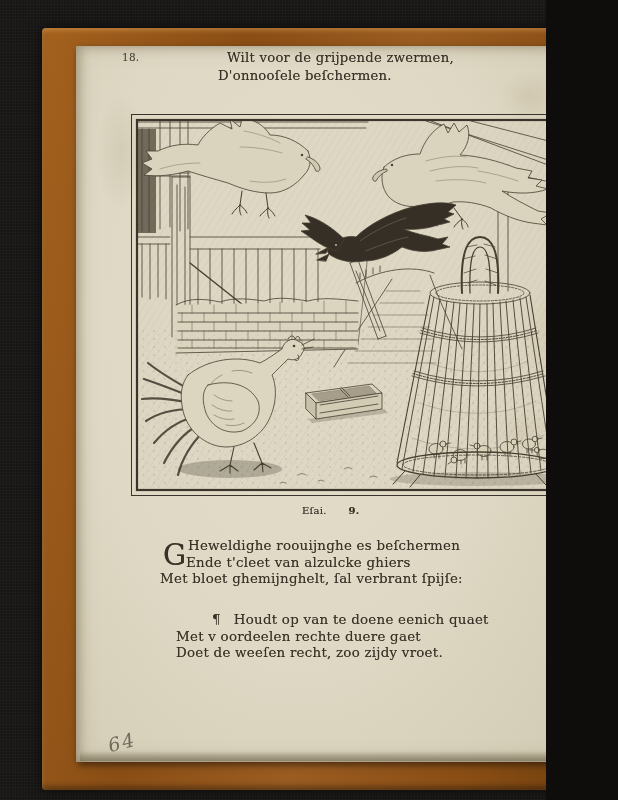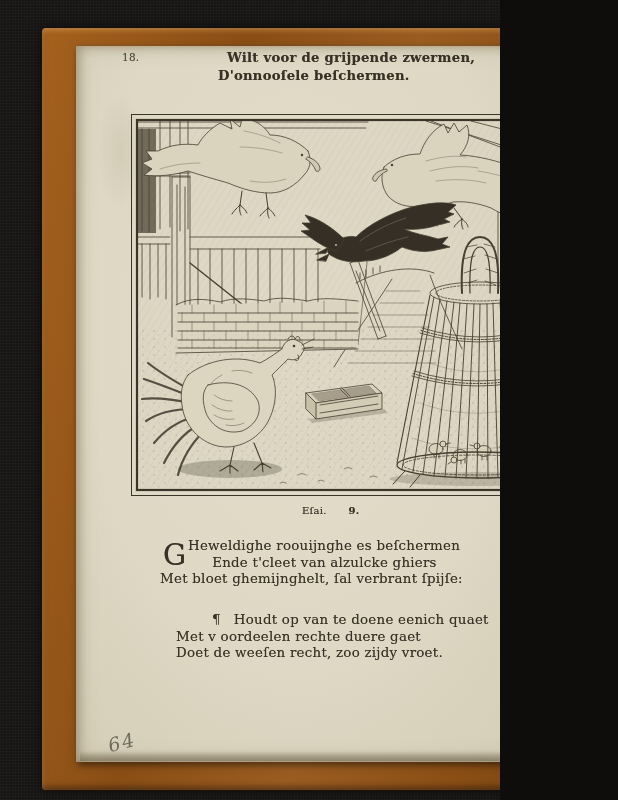--- a/index.html
+++ b/index.html
@@ -1,16 +1,16 @@
 <!DOCTYPE html>
 <html><head>
 <meta charset="utf-8">
 <style>
   html,body{margin:0;padding:0;background:#0e0d0c;}
-  .stage{position:relative;width:500px;height:800px;overflow:hidden;
+  .stage{position:relative;width:546px;height:800px;overflow:hidden;
     font-family:"DejaVu Serif","Liberation Serif",serif;
     background:
       repeating-linear-gradient(0deg, rgba(255,255,255,0.025) 0 1px, rgba(0,0,0,0) 1px 3px),
       repeating-linear-gradient(90deg, rgba(255,255,255,0.02) 0 1px, rgba(0,0,0,0) 1px 3px),
       #171615;}
   .abs{position:absolute;}
   
   .leather{left:42px;top:28px;width:556px;height:762px;border-radius:4px;
     background:linear-gradient(100deg,#a4611e 0%,#8a4e15 30%,#9a5c21 55%,#8a4e15 80%,#6f3f0e 100%);
     box-shadow:inset 0 3px 4px rgba(255,195,110,.30), inset 0 -3px 6px rgba(0,0,0,.45),
@@ -38,29 +38,29 @@
     background:radial-gradient(ellipse, rgba(152,104,40,.18), rgba(152,104,40,0) 70%);}
   .stain.s2{left:492px;top:408px;width:60px;height:46px;border-radius:50%;
     background:radial-gradient(ellipse, rgba(140,100,46,.13), rgba(140,100,46,0) 70%);}
   .stain.s3{left:498px;top:70px;width:64px;height:52px;border-radius:50%;
     background:radial-gradient(ellipse, rgba(128,96,48,.10), rgba(128,96,48,0) 70%);}
   .stain.s4{left:96px;top:92px;width:50px;height:120px;border-radius:50%;
     background:radial-gradient(ellipse, rgba(110,92,60,.10), rgba(110,92,60,0) 70%);}
   
   .ink{color:#393127;text-shadow:0 0 .6px rgba(57,49,39,.55);letter-spacing:.25px;}
   .folio{left:122px;top:51px;font-size:10.5px;opacity:.85;}
-  .motto{left:218px;top:49px;font-size:13.2px;line-height:17.5px;font-weight:bold;}
+  .motto{left:218px;top:49px;font-size:13.2px;line-height:17.5px;}
   .motto .l1{padding-left:9px;}
   .scripture{left:302px;top:505px;font-size:10px;}
   .scripture .num{display:inline-block;margin-left:22px;font-weight:bold;}
   .stanza{font-size:13.4px;line-height:16.6px;}
   .stanza1{left:160px;top:538px;}
   .stanza1 .dropcap{position:absolute;left:3px;top:3px;font-size:29px;line-height:29px;}
   .stanza1 .l1{padding-left:28px;}
-  .stanza1 .l2{padding-left:26px;text-align:center;}
+  .stanza1 .l2{padding-left:26px;}
   .stanza2{left:176px;top:612px;}
   .stanza2 .l1 .pilcrow{display:inline-block;margin-left:36px;margin-right:13px;}
   .stanza2 .l2{padding-left:15px;}
   .stanza2 .l4{padding-left:3px;}
   .handwritten{left:108px;top:731px;font-size:19px;font-style:italic;color:#6f6c5c;
     transform:rotate(-14deg);letter-spacing:2px;text-shadow:none;}
   .plate{left:130px;top:113px;width:437px;height:384px;}
 </style>
 </head>
 <body>

